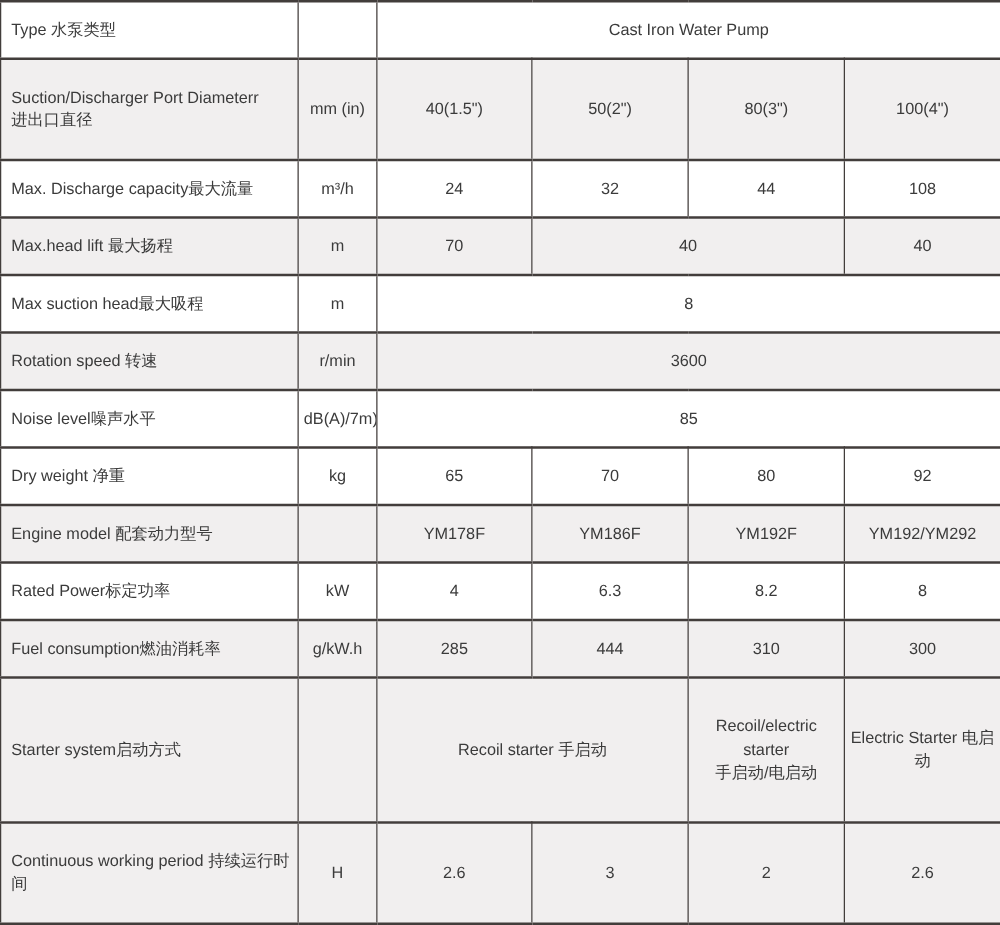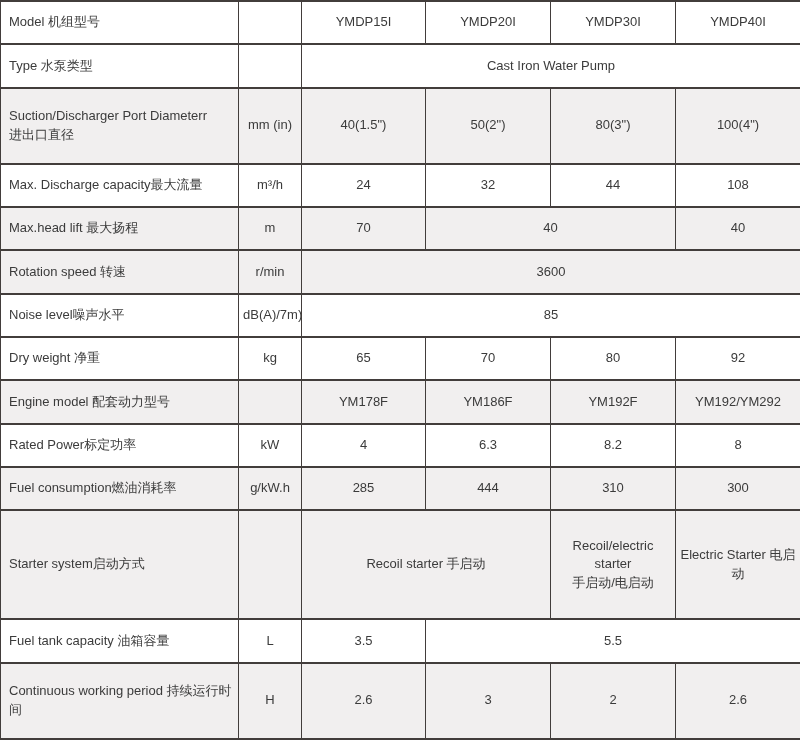--- a/index.html
+++ b/index.html
@@ -47,28 +47,20 @@
   <colgroup>
     <col style="width:238px">
     <col style="width:63px">
     <col style="width:124px">
     <col style="width:125px">
     <col style="width:125px">
     <col style="width:125px">
   </colgroup>
   <tbody id="table-body">
       <tr>
-        <td class="label-cell">Model 机组型号</td>
-        <td class="unit-cell"></td>
-        <td class="value-cell">YMDP15I</td>
-        <td class="value-cell">YMDP20I</td>
-        <td class="value-cell">YMDP30I</td>
-        <td class="value-cell">YMDP40I</td>
-      </tr>
-      <tr>
         <td class="label-cell">Type 水泵类型</td>
         <td class="unit-cell"></td>
         <td class="value-cell" colspan="4">Cast Iron Water Pump</td>
       </tr>
       <tr class="shaded">
         <td class="label-cell">Suction/Discharger Port Diameterr
 进出口直径</td>
         <td class="unit-cell">mm (in)</td>
         <td class="value-cell">40(1.5")</td>
         <td class="value-cell">50(2")</td>
@@ -82,20 +74,25 @@
         <td class="value-cell">32</td>
         <td class="value-cell">44</td>
         <td class="value-cell">108</td>
       </tr>
       <tr class="shaded">
         <td class="label-cell">Max.head lift 最大扬程</td>
         <td class="unit-cell">m</td>
         <td class="value-cell">70</td>
         <td class="value-cell" colspan="2">40</td>
         <td class="value-cell">40</td>
+      </tr>
+      <tr>
+        <td class="label-cell">Max suction head最大吸程</td>
+        <td class="unit-cell">m</td>
+        <td class="value-cell" colspan="4">8</td>
       </tr>
       <tr class="shaded">
         <td class="label-cell">Rotation speed 转速</td>
         <td class="unit-cell">r/min</td>
         <td class="value-cell" colspan="4">3600</td>
       </tr>
       <tr>
         <td class="label-cell">Noise level噪声水平</td>
         <td class="unit-cell">dB(A)/7m)</td>
         <td class="value-cell" colspan="4">85</td>
@@ -133,26 +130,20 @@
         <td class="value-cell">300</td>
       </tr>
       <tr class="shaded">
         <td class="label-cell">Starter system启动方式</td>
         <td class="unit-cell"></td>
         <td class="value-cell" colspan="2">Recoil starter 手启动</td>
         <td class="value-cell">Recoil/electric starter
 手启动/电启动</td>
         <td class="value-cell">Electric Starter 电启动</td>
       </tr>
-      <tr>
-        <td class="label-cell">Fuel tank capacity 油箱容量</td>
-        <td class="unit-cell">L</td>
-        <td class="value-cell">3.5</td>
-        <td class="value-cell" colspan="3">5.5</td>
-      </tr>
       <tr class="shaded">
         <td class="label-cell">Continuous working period 持续运行时间</td>
         <td class="unit-cell">H</td>
         <td class="value-cell">2.6</td>
         <td class="value-cell">3</td>
         <td class="value-cell">2</td>
         <td class="value-cell">2.6</td>
       </tr>
     </tbody>
 </table>

